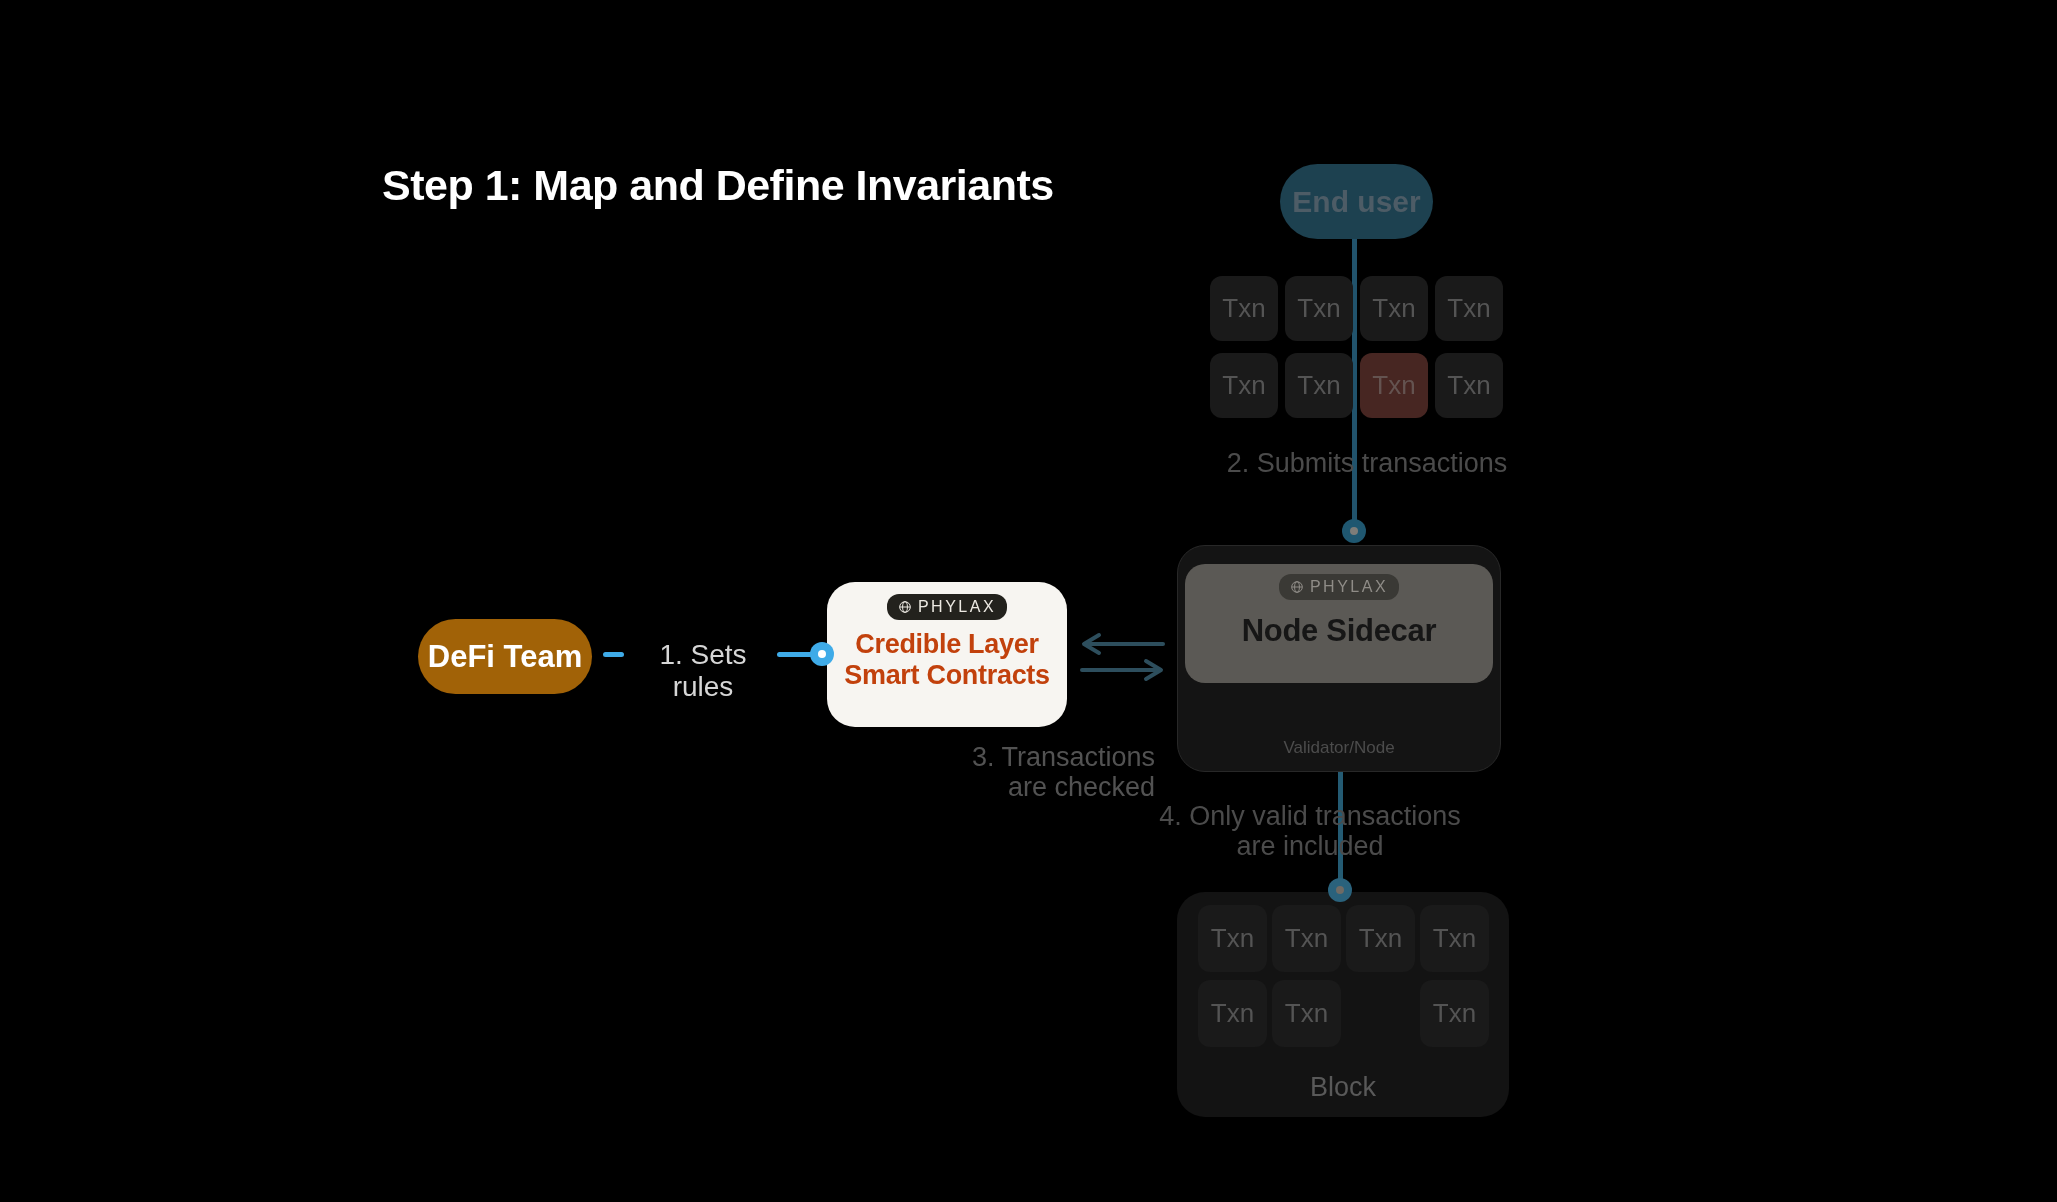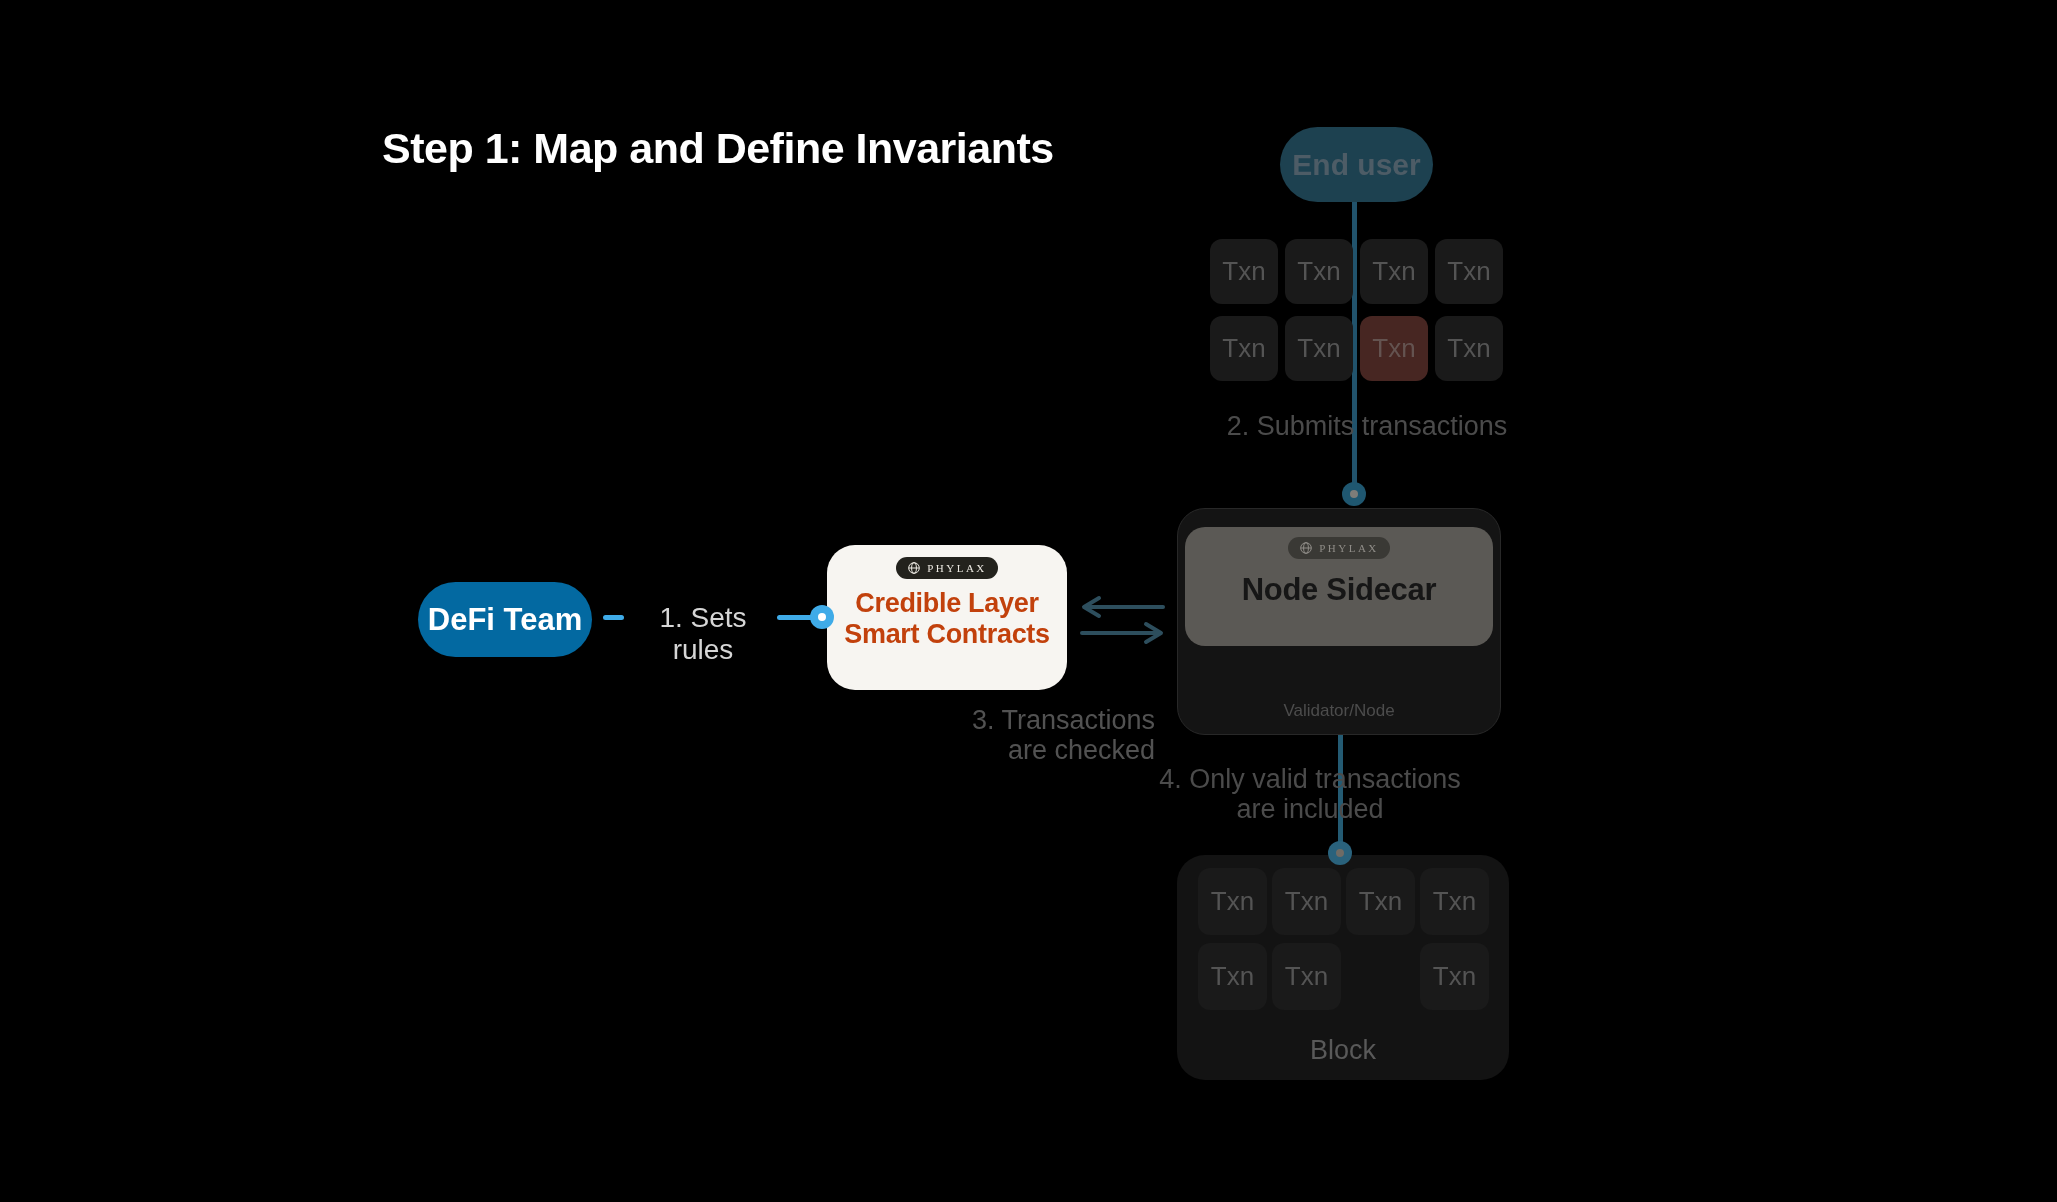--- a/index.html
+++ b/index.html
@@ -1,27 +1,27 @@
 <!DOCTYPE html>
 <html><head>
 <meta charset="utf-8">
 <style>
   html,body{margin:0;padding:0;background:#000;}
   .stage{position:relative;width:2057px;height:1108px;background:#000;overflow:hidden;
-         font-family:"Liberation Sans",sans-serif;}
+         font-family:"Liberation Sans",sans-serif;margin-top:37px;}
   .abs{position:absolute;}
 
   
   .title{left:382px;top:124px;font-size:43px;font-weight:700;color:#ffffff;letter-spacing:-0.5px;}
 
   
   .pill{display:flex;align-items:center;justify-content:center;border-radius:40px;z-index:3;}
   .end-user{left:1280px;top:127px;width:153px;height:75px;background:#1d4150;color:#4d5c66;
             font-size:30px;font-weight:600;}
-  .defi{left:418px;top:582px;width:174px;height:75px;background:#0369a1;color:#ffffff;
+  .defi{left:418px;top:582px;width:174px;height:75px;background:#a16207;color:#ffffff;
         font-size:31px;font-weight:700;}
 
   
   .vline{position:absolute;width:5px;background:#21536c;z-index:0;}
   #line-enduser{left:1352px;top:196px;height:290px;}
   #line-block{left:1338px;top:735px;height:110px;background:#245b73;}
   .hline{position:absolute;height:5px;background:#3fabe8;border-radius:3px;z-index:2;}
   #dash-rules{left:603px;top:615px;width:21px;}
   #line-rules{left:777px;top:615px;width:43px;}
 
@@ -58,21 +58,21 @@
   .validator{left:1177px;top:508px;width:324px;height:227px;border-radius:28px;
              background:#141414;border:1px solid #282828;box-sizing:border-box;z-index:1;}
   .node-box{position:absolute;left:7px;right:7px;top:18px;height:119px;border-radius:20px;
             background:#5b5955;display:flex;flex-direction:column;align-items:center;}
   .node-title{margin-top:13px;font-size:31px;font-weight:700;color:#161616;letter-spacing:-0.3px;}
   .validator-label{position:absolute;left:0;right:0;bottom:13px;text-align:center;
                    color:#4c4c4c;font-size:17px;}
 
   
   .badge{display:inline-flex;align-items:center;gap:6px;border-radius:12px;padding:4px 11px;
-         font-family:Liberation Serif, serif;font-size:11px;letter-spacing:2.5px;margin-top:10px;}
+         font-family:Liberation Sans, sans-serif;font-size:16px;letter-spacing:2.5px;margin-top:10px;}
   .badge.black{background:#23221d;color:#ece9e2;}
   .badge.dim{background:#3a3935;color:#8f8c87;}
   .badge svg{flex:0 0 auto;}
 
   
   .card{left:827px;top:545px;width:240px;height:145px;border-radius:28px;background:#f7f5f1;
         display:flex;flex-direction:column;align-items:center;z-index:2;}
   .card .badge{margin-top:12px;}
   .card-title{margin-top:9px;font-size:27px;font-weight:700;color:#c2410c;
               line-height:31px;text-align:center;letter-spacing:-0.3px;}

